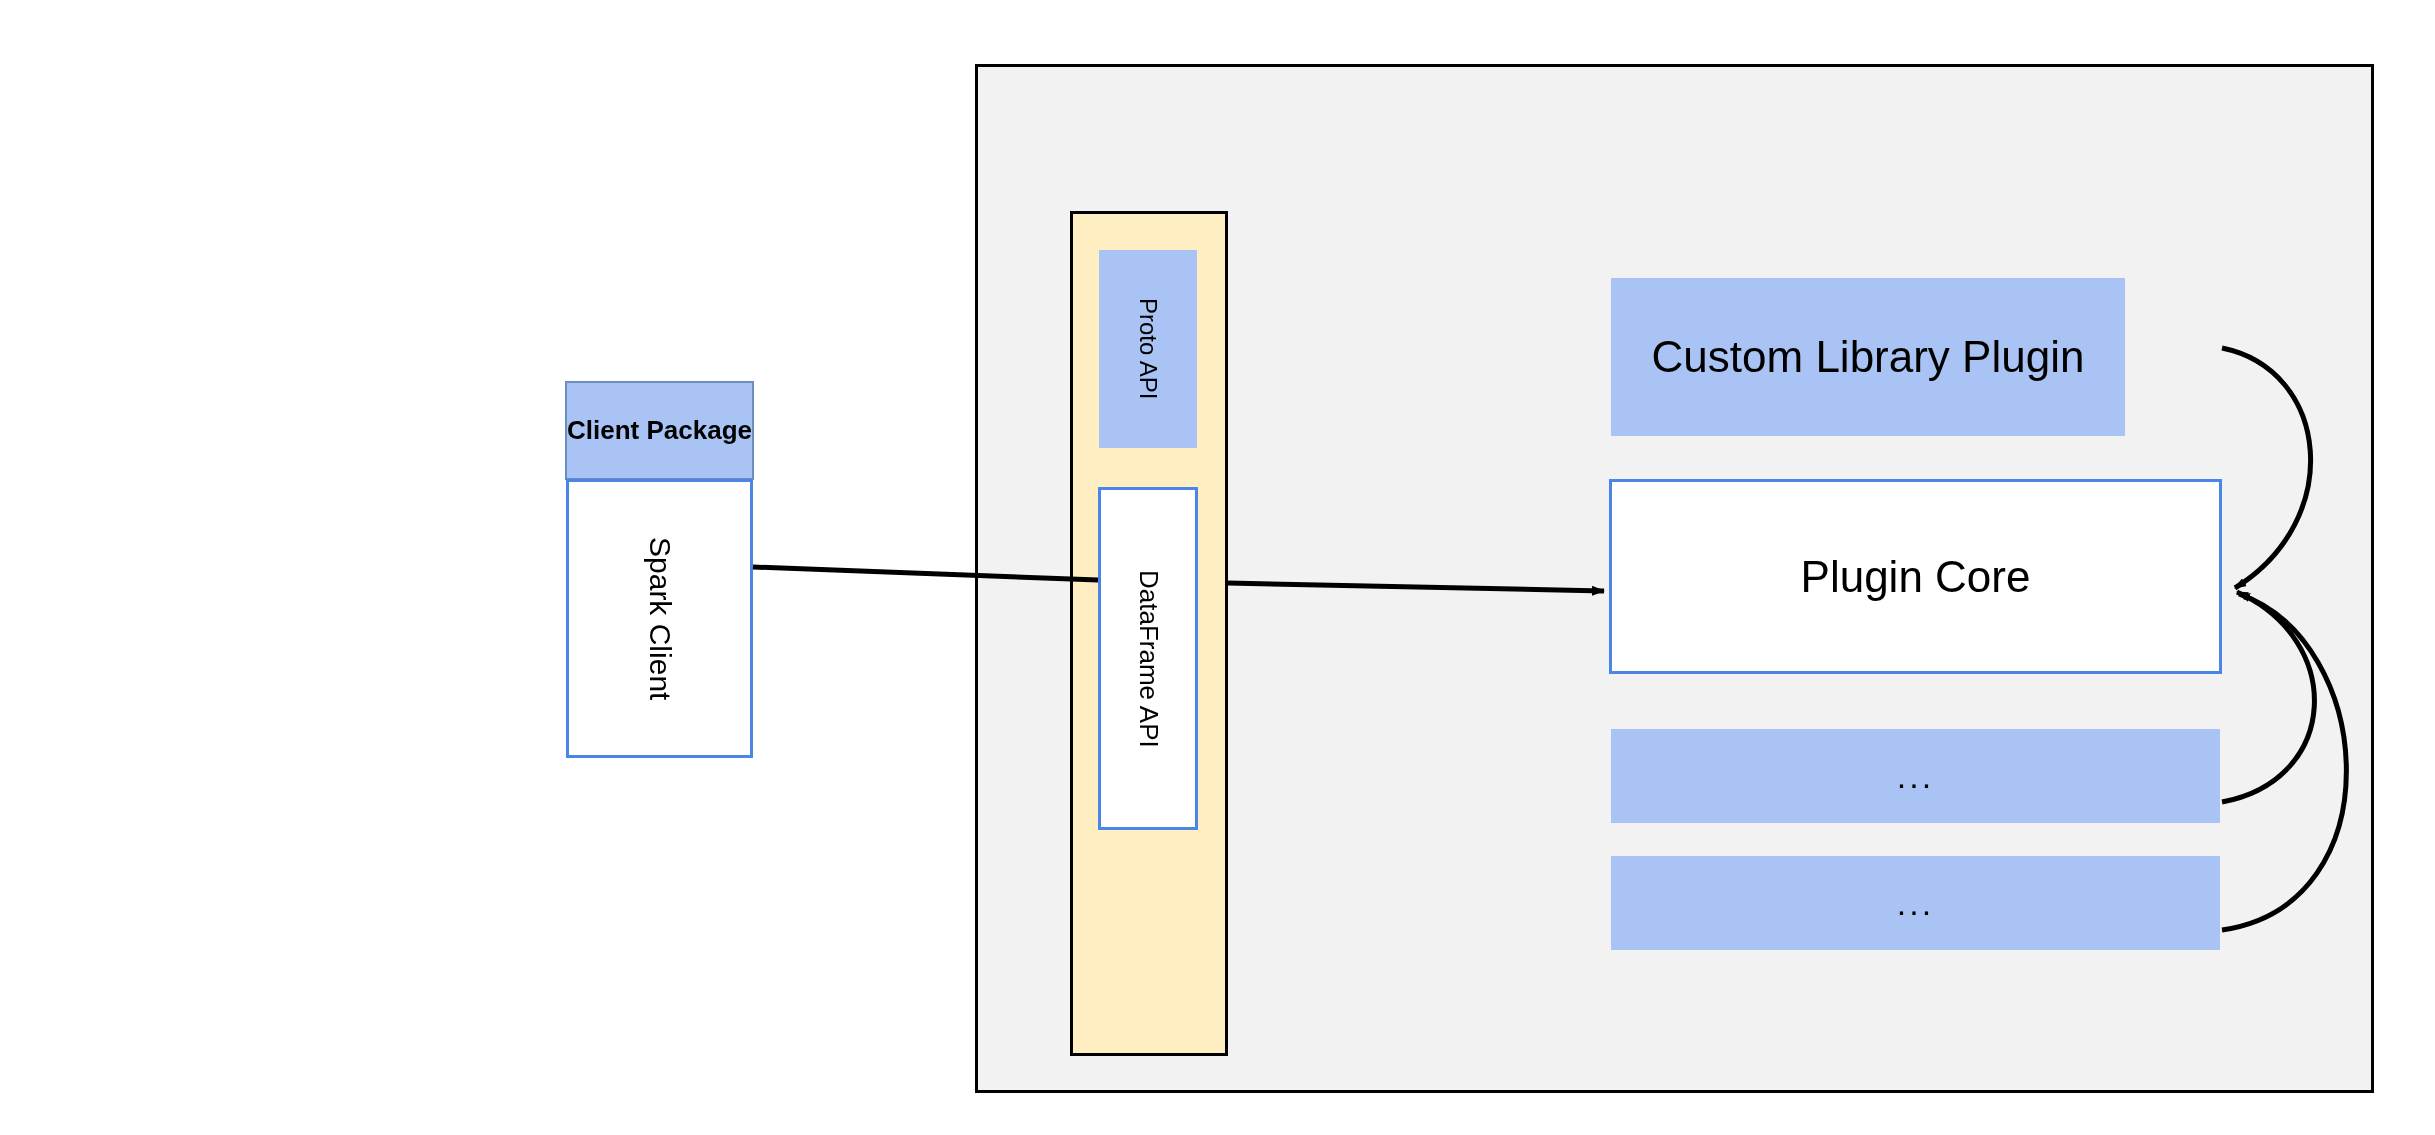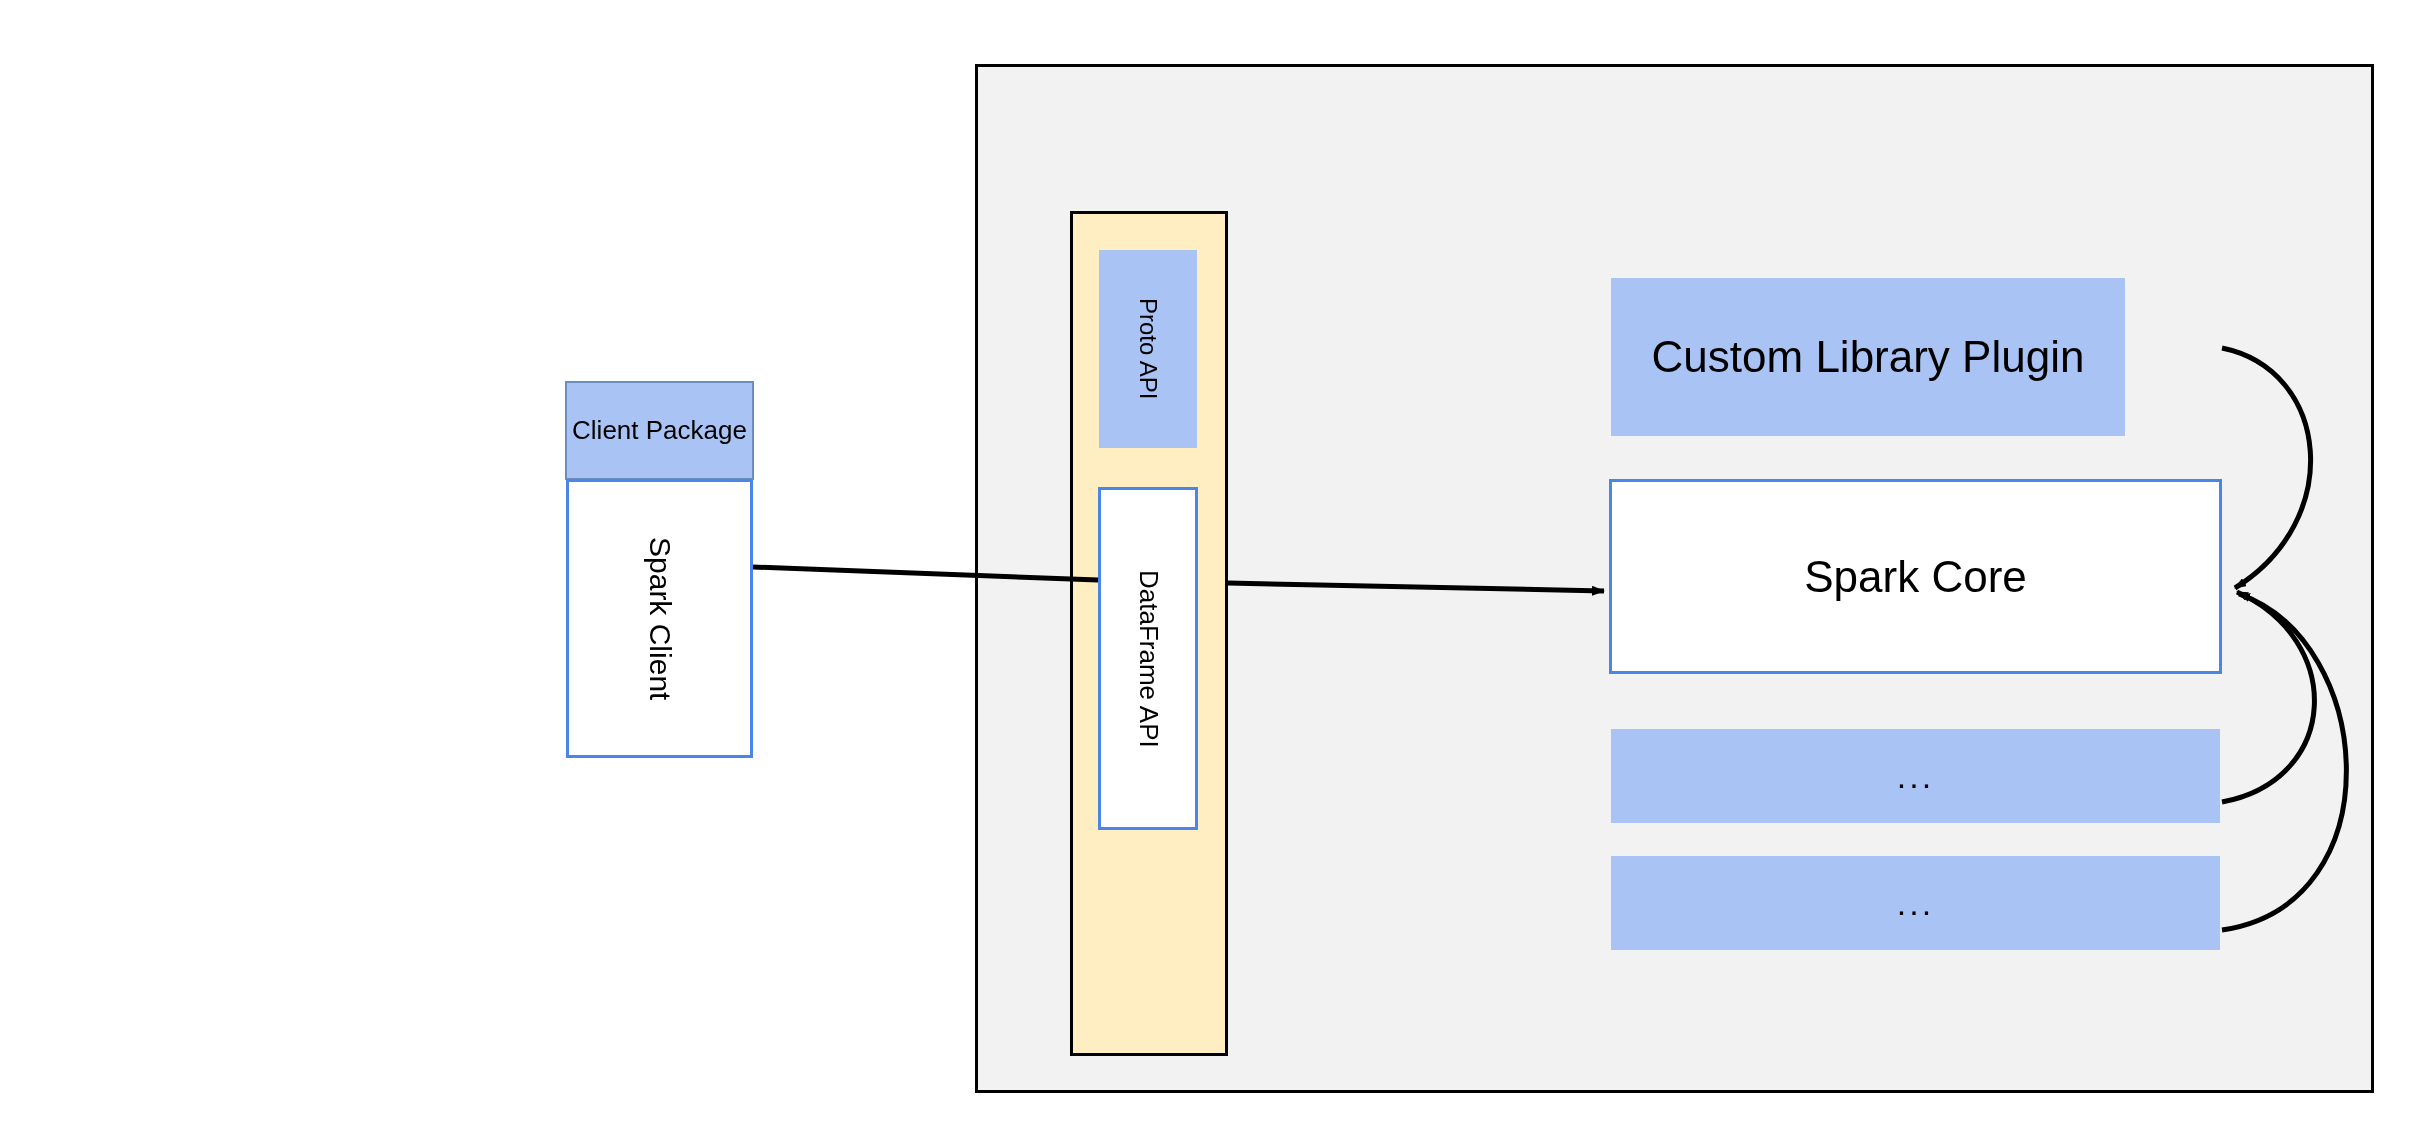--- a/index.html
+++ b/index.html
@@ -41,20 +41,21 @@
     z-index: 2;
   }
   #client-package-box {
     left: 565px; top: 381px;
     width: 189px; height: 99px;
     background: #a9c4f4;
     border: 2px solid #6c8ebf;
     font-size: 26px;
     line-height: 1.25;
     z-index: 3;
+    font-weight: bold;
   }
   #spark-client-box {
     left: 566px; top: 479px;
     width: 187px; height: 279px;
     background: #ffffff;
     border: 3px solid #4a86e8;
     z-index: 3;
   }
   #spark-client-box .vtext {
     writing-mode: vertical-rl;
@@ -201,21 +202,21 @@
 
   <div class="box" id="dataframe-api-box">
     <span class="vtext">DataFrame API</span>
   </div>
 
   <div class="label" id="spark-server-library-label">Spark Server
 Library</div>
 
   <div class="box" id="custom-plugin-box">Custom Library Plugin</div>
 
-  <div class="box" id="spark-core-box">Spark Core</div>
+  <div class="box" id="spark-core-box">Plugin Core</div>
 
   <div class="box" id="dots-box-1">...</div>
 
   <div class="box" id="dots-box-2">...</div>
 
   <svg id="arrow-layer">
     <defs>
       <marker id="arrowhead" markerWidth="12" markerHeight="9" refX="11" refY="4.5" orient="auto" markerUnits="userSpaceOnUse">
         <path d="M0,0 L12,4.5 L0,9 Z" fill="#000000"></path>
       </marker>

